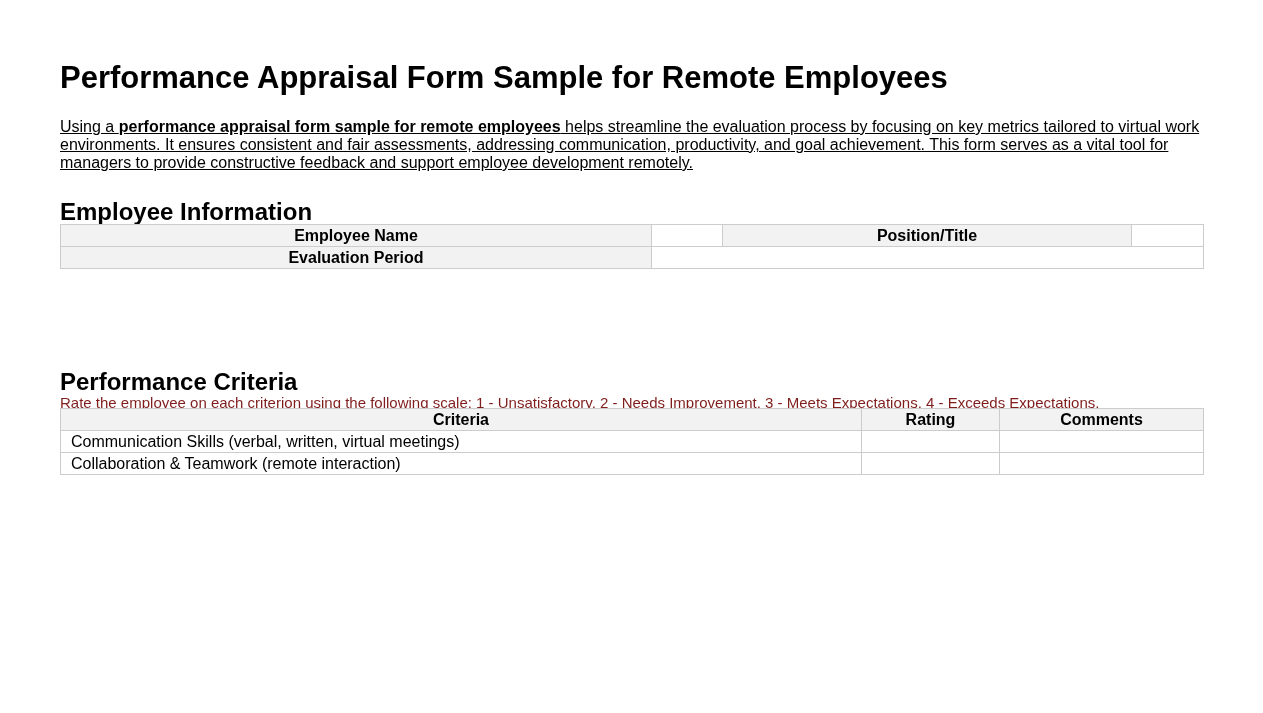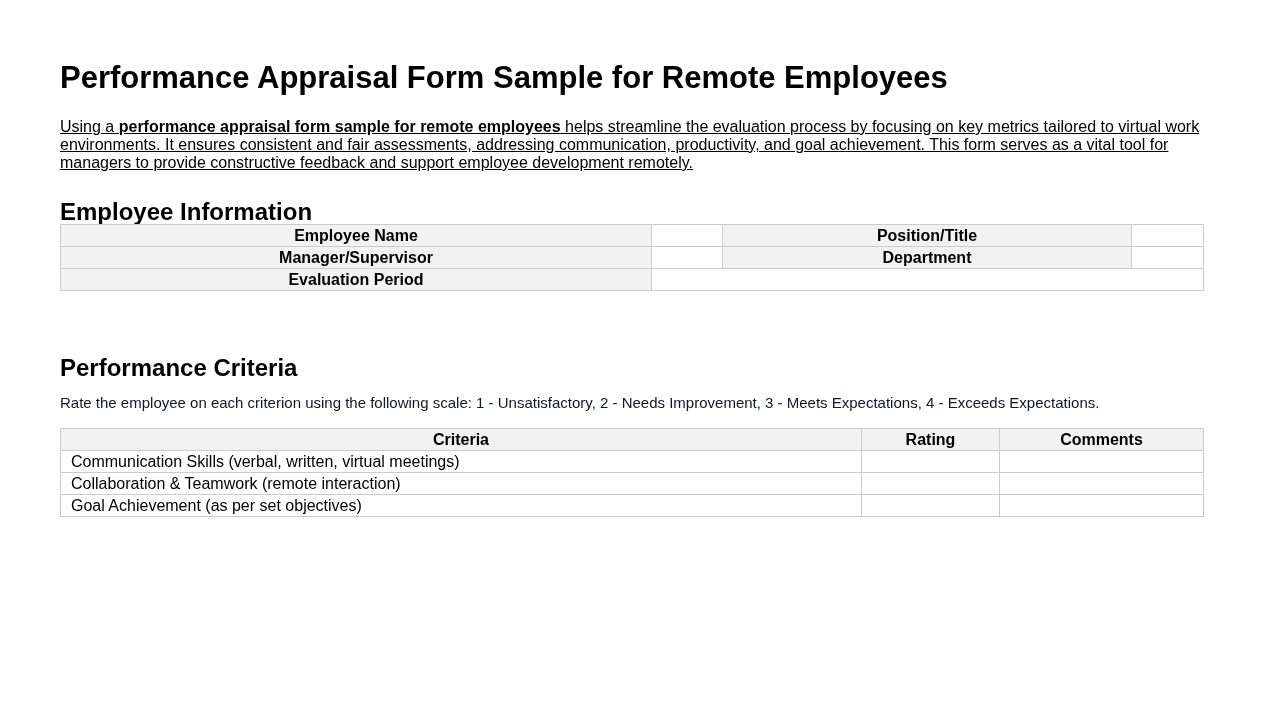--- a/index.html
+++ b/index.html
@@ -40,28 +40,28 @@
     .intro b { font-weight: bold; }
     h2 {
       margin: 0;
       font-size: 24px;
       font-weight: bold;
       line-height: 22px;
       position: absolute;
       left: 0;
     }
     .h2-emp { top: 201px; }
-    .h2-perf { top: 357px; }
+    .h2-perf { top: 371px; }
     .scale-note {
       position: absolute;
       top: 394px;
       left: 0;
       font-size: 15px;
       line-height: 18px;
-      color: #0f172a;
+      color: #7f1d1d;
       white-space: nowrap;
     }
     table {
       border-collapse: collapse;
       position: absolute;
       left: 0;
       table-layout: fixed;
     }
     td, th {
       border: 1px solid #cccccc;
@@ -69,21 +69,21 @@
       padding: 0 10px;
       font-size: 16px;
     }
     .emp-table { top: 224px; width: 1143px; }
     .emp-table th {
       background: #f2f2f2;
       font-weight: bold;
       text-align: center;
     }
     .emp-table td { background: #ffffff; }
-    .crit-table { top: 428px; width: 1143px; padding-left: 16px; }
+    .crit-table { top: 408px; width: 1143px; padding-left: 16px; }
     .crit-table th {
       background: #f2f2f2;
       font-weight: bold;
       text-align: center;
     }
     .crit-table td.crit-label { text-align: left; }
   </style>
 </head>
 <body>
 
@@ -100,26 +100,20 @@
       <col style="width:591px">
       <col style="width:71px">
       <col style="width:409px">
       <col style="width:72px">
     </colgroup>
     <tbody>
         <tr>
       <th>Employee Name</th>
       <td></td>
       <th>Position/Title</th>
-      <td></td>
-    </tr>
-    <tr>
-      <th>Manager/Supervisor</th>
-      <td></td>
-      <th>Department</th>
       <td></td>
     </tr>
     <tr>
       <th>Evaluation Period</th>
       <td colspan="3"></td>
     </tr>
   </tbody>
     </table>
 
   <h2 class="h2-perf">Performance Criteria</h2>
@@ -140,21 +134,16 @@
     <tr>
       <td class="crit-label">Communication Skills (verbal, written, virtual meetings)</td>
       <td></td>
       <td></td>
     </tr>
     <tr>
       <td class="crit-label">Collaboration &amp; Teamwork (remote interaction)</td>
       <td></td>
       <td></td>
     </tr>
-    <tr>
-      <td class="crit-label">Goal Achievement (as per set objectives)</td>
-      <td></td>
-      <td></td>
-    </tr>
   </tbody>
     </table>
 
 </div>
 
 </body></html>

